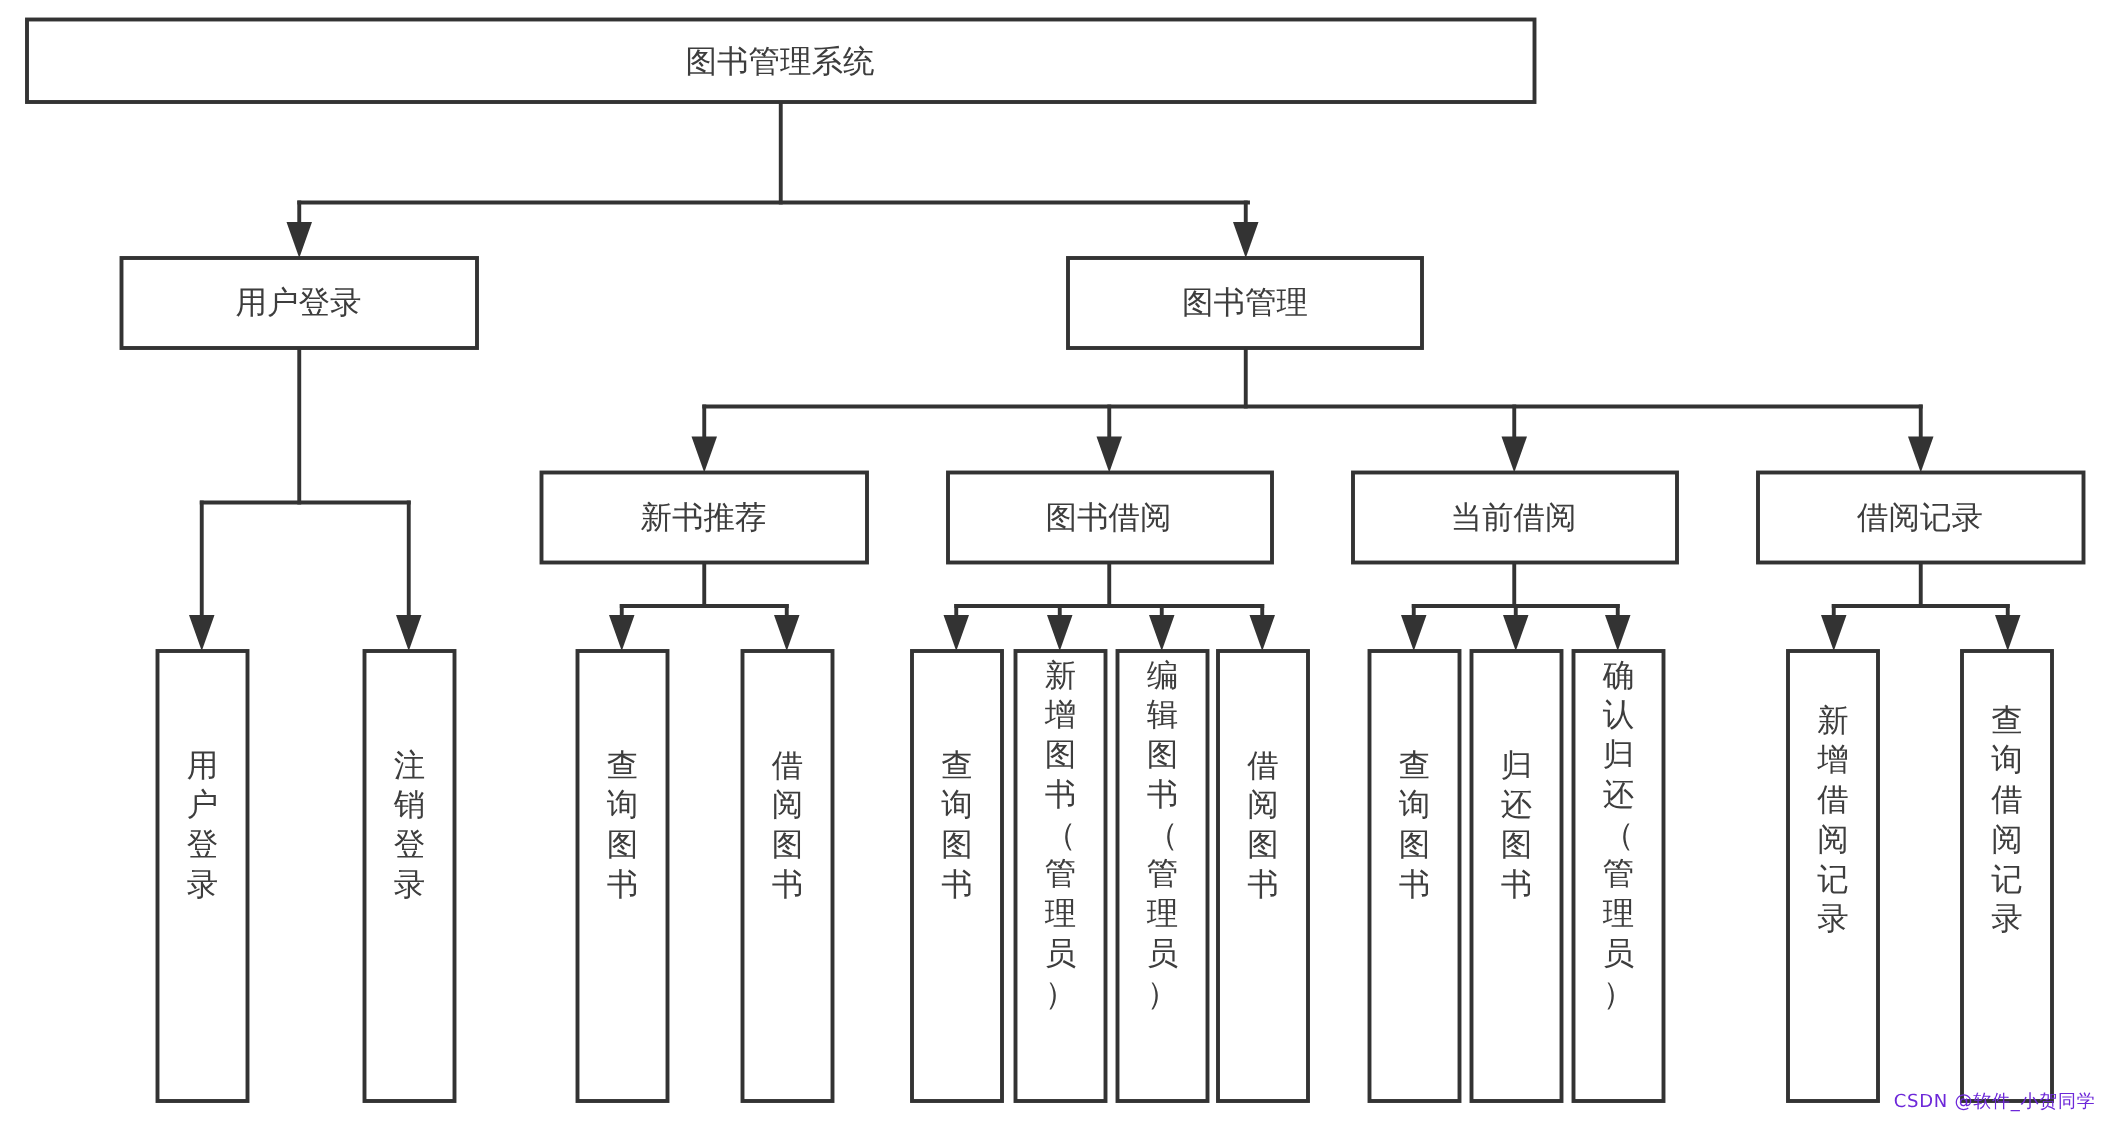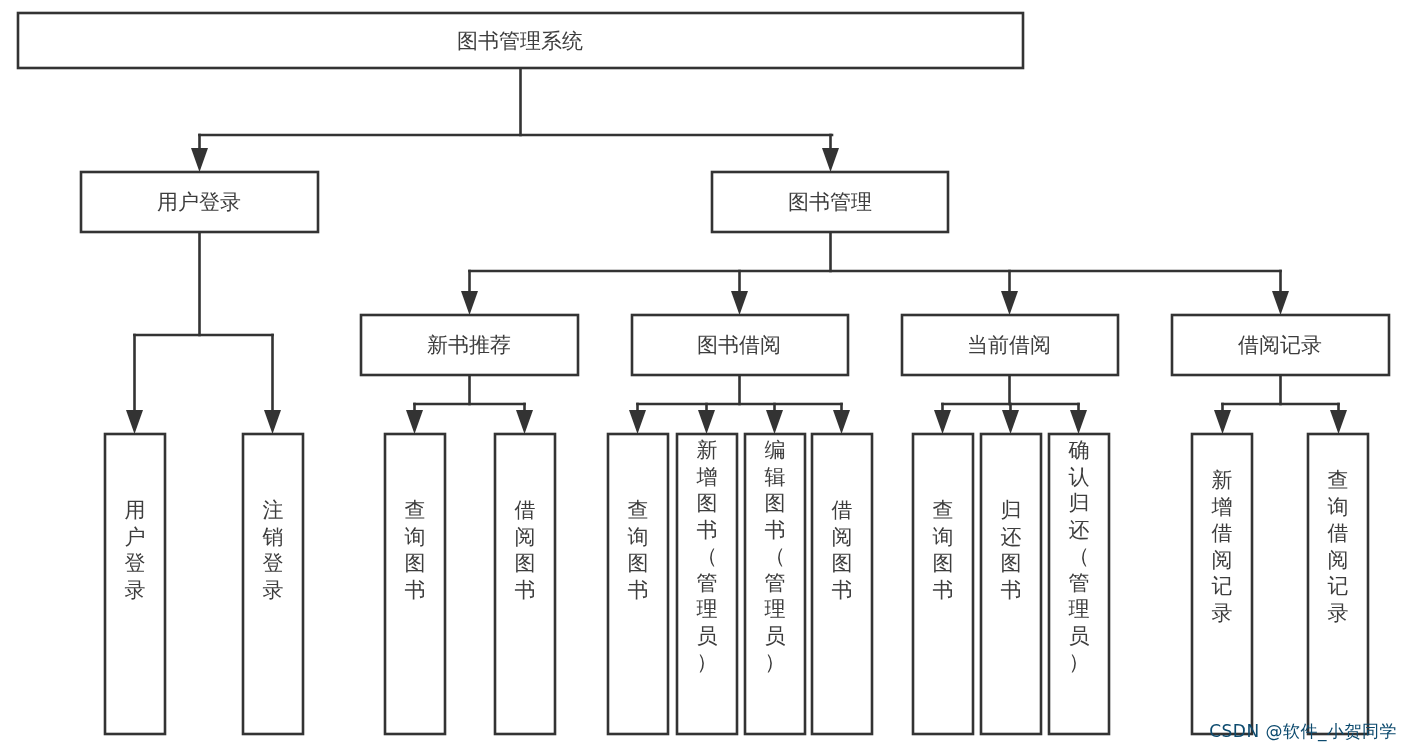--- a/index.html
+++ b/index.html
@@ -48,22 +48,22 @@
   }
   .arrow-head {
     fill: #333333;
     stroke: none;
   }
   .watermark {
     position: absolute;
     right: 8px;
     bottom: 4px;
     font-family: "DejaVu Sans", "Liberation Sans", sans-serif;
-    font-size: 17px;
-    color: #0c4a6e;
+    font-size: 12px;
+    color: #6d28d9;
     white-space: nowrap;
     letter-spacing: 0.5px;
     pointer-events: none;
   }
 </style>
 </head>
 <body>
 
 <svg id="diagram" viewBox="0 0 1405 747">
 

